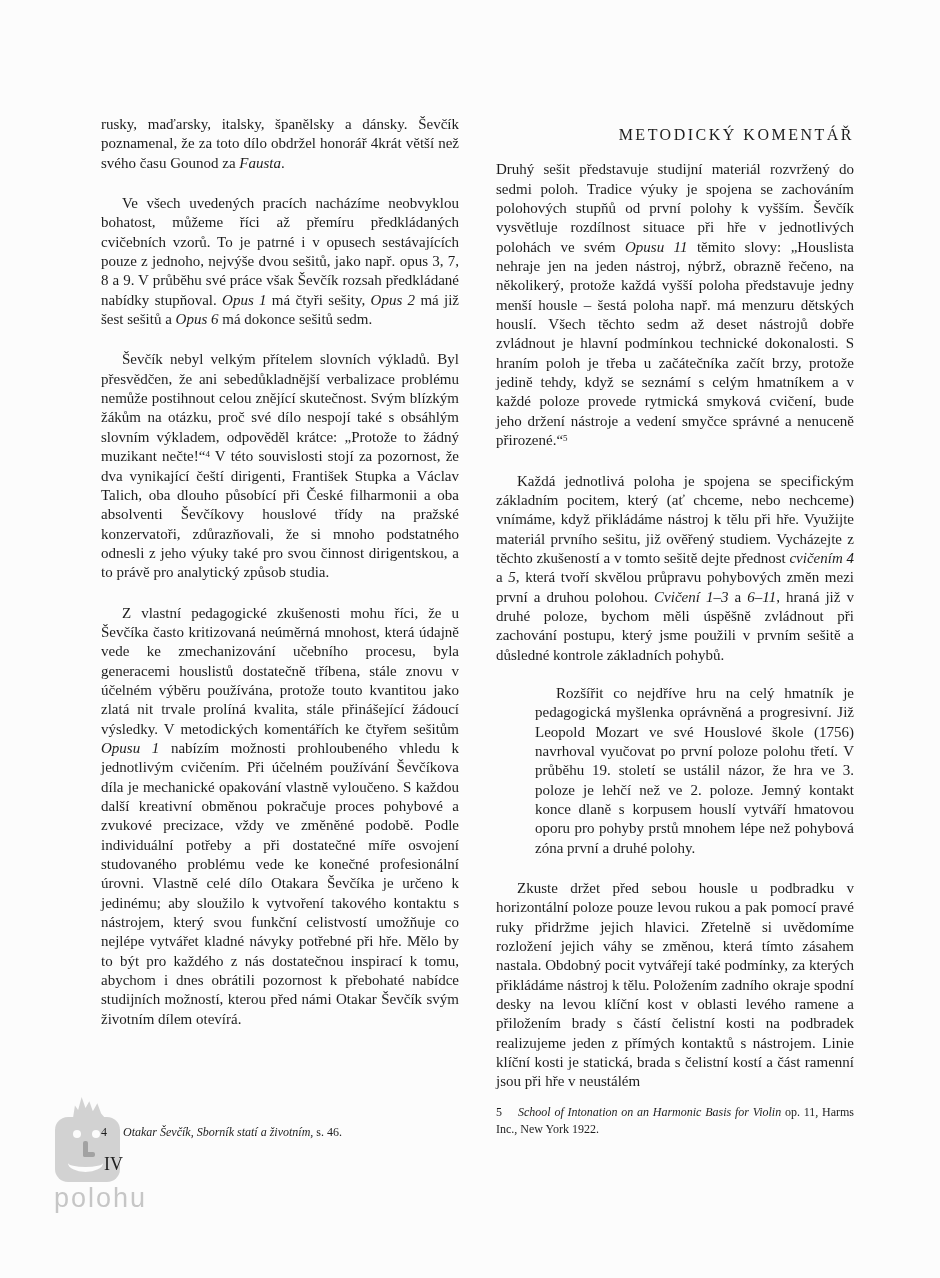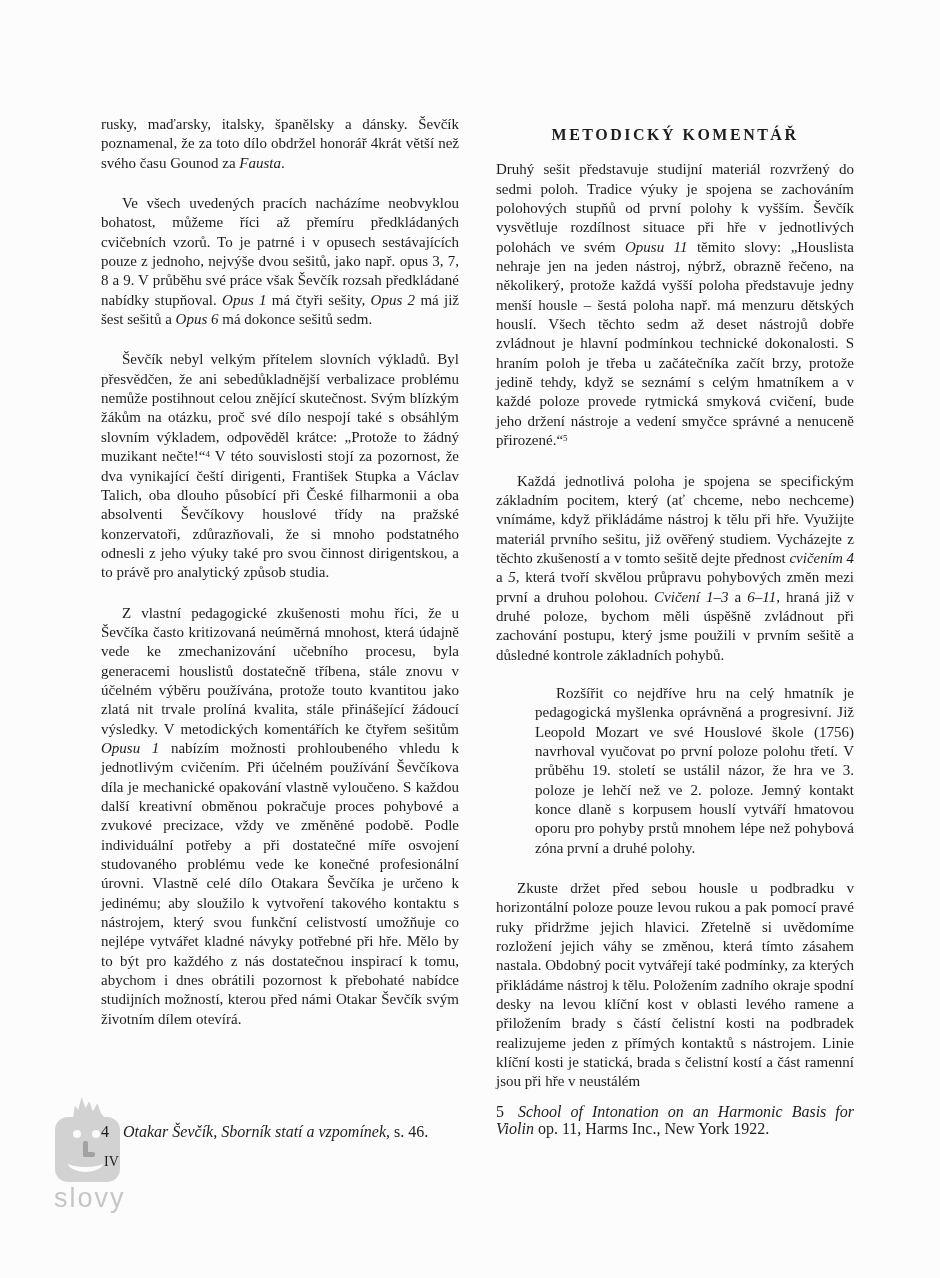--- a/index.html
+++ b/index.html
@@ -8,36 +8,36 @@
     font-family:"Liberation Serif", serif;color:#1d1d1d;overflow:hidden;
   }
   .col{
     position:absolute;top:115px;width:358px;
     font-size:15px;line-height:19.35px;text-align:justify;
     hyphens:auto;-webkit-hyphens:auto;
   }
   #col-left{left:101px;}
   #col-right{left:496px;}
   .heading{
-    font-size:16px;letter-spacing:2.5px;text-align:center;
-    margin:10px 0 16px 0;white-space:nowrap;text-indent:0;font-weight:bold;
+    font-size:16px;letter-spacing:2.5px;text-align:right;
+    margin:10px 0 16px 0;white-space:nowrap;text-indent:0;
   }
   .col p{margin:0;}
   p.ind{text-indent:21px;margin-top:21px;}
   p.gap{margin-top:19px;margin-left:39px;}
   i{font-style:italic;}
   sup{font-size:9px;line-height:0;vertical-align:4px;}
   .footnote{
-    position:absolute;width:358px;font-size:16px;line-height:16.8px;
+    position:absolute;width:358px;font-size:12px;line-height:16.8px;
     text-align:justify;z-index:2;
   }
   #fn-left{left:101px;top:1124px;}
   #fn-right{left:496px;top:1104px;}
   .fn-marker{display:inline-block;width:22px;}
-  .page-number{position:absolute;left:104px;top:1154px;font-size:14px;z-index:2;}
+  .page-number{position:absolute;left:104px;top:1154px;font-size:18px;z-index:2;}
   
   .watermark{position:absolute;left:55px;top:1096px;width:180px;height:125px;z-index:1;}
   .wm-square{position:absolute;left:0;top:21px;width:65px;height:65px;background:#d2d2d2;border-radius:13px;}
   .wm-hair{
     position:absolute;left:18px;top:1px;width:32px;height:21px;background:#d2d2d2;
     clip-path:polygon(0% 100%,6% 40%,16% 62%,27% 0%,39% 52%,51% 20%,62% 68%,76% 30%,88% 78%,100% 100%);
   }
   .wm-eye{position:absolute;width:8px;height:8px;background:#fcfcfc;border-radius:50%;top:13px;}
   .wm-eye.l{left:18px;}
   .wm-eye.r{left:37px;}
@@ -56,39 +56,39 @@
 
   <div class="watermark">
     <div class="wm-hair"></div>
     <div class="wm-square">
       <div class="wm-eye l"></div>
       <div class="wm-eye r"></div>
       <div class="wm-nose-v"></div>
       <div class="wm-nose-h"></div>
       <div class="wm-smile"></div>
     </div>
-    <div class="wm-text">slovy</div>
+    <div class="wm-text">polohu</div>
   </div>
 
   <div class="col" id="col-left">
       <p>rusky, maďarsky, italsky, španělsky a dánsky. Ševčík poznamenal, že za toto dílo obdržel honorář 4krát větší než svého času Gounod za <i>Fausta</i>.</p>
       <p class="ind">Ve všech uvedených pracích nacházíme neobvyklou bohatost, můžeme říci až přemíru předkládaných cvičebních vzorů. To je patrné i v opusech sestávajících pouze z jednoho, nejvýše dvou sešitů, jako např. opus 3, 7, 8 a 9. V průběhu své práce však Ševčík rozsah předkládané nabídky stupňoval. <i>Opus 1</i> má čtyři sešity, <i>Opus 2</i> má již šest sešitů a <i>Opus 6</i> má dokonce sešitů sedm.</p>
       <p class="ind">Ševčík nebyl velkým přítelem slovních výkladů. Byl přesvědčen, že ani sebedůkladnější verbalizace problému nemůže postihnout celou znějící skutečnost. Svým blízkým žákům na otázku, proč své dílo nespojí také s obsáhlým slovním výkladem, odpověděl krátce: „Protože to žádný muzikant nečte!“<sup>4</sup> V této souvislosti stojí za pozornost, že dva vynikající čeští dirigenti, František Stupka a Václav Talich, oba dlouho působící při České filharmonii a oba absolventi Ševčíkovy houslové třídy na pražské konzervatoři, zdůrazňovali, že si mnoho podstatného odnesli z jeho výuky také pro svou činnost dirigentskou, a to právě pro analytický způsob studia.</p>
       <p class="ind">Z vlastní pedagogické zkušenosti mohu říci, že u Ševčíka často kritizovaná neúměrná mnohost, která údajně vede ke zmechanizování učebního procesu, byla generacemi houslistů dostatečně tříbena, stále znovu v účelném výběru používána, protože touto kvantitou jako zlatá nit trvale prolíná kvalita, stále přinášející žádoucí výsledky. V metodických komentářích ke čtyřem sešitům <i>Opusu 1</i> nabízím možnosti prohloubeného vhledu k jednotlivým cvičením. Při účelném používání Ševčíkova díla je mechanické opakování vlastně vyloučeno. S každou další kreativní obměnou pokračuje proces pohybové a zvukové precizace, vždy ve změněné podobě. Podle individuální potřeby a při dostatečné míře osvojení studovaného problému vede ke konečné profesionální úrovni. Vlastně celé dílo Otakara Ševčíka je určeno k jedinému; aby sloužilo k vytvoření takového kontaktu s nástrojem, který svou funkční celistvostí umožňuje co nejlépe vytvářet kladné návyky potřebné při hře. Mělo by to být pro každého z nás dostatečnou inspirací k tomu, abychom i dnes obrátili pozornost k přebohaté nabídce studijních možností, kterou před námi Otakar Ševčík svým životním dílem otevírá.</p>
     </div>
 
   <div class="col" id="col-right">
     <div class="heading">METODICKÝ KOMENTÁŘ</div>
     <div>
         <p>Druhý sešit představuje studijní materiál rozvržený do sedmi poloh. Tradice výuky je spojena se zachováním polohových stupňů od první polohy k vyšším. Ševčík vysvětluje rozdílnost situace při hře v jednotlivých polohách ve svém <i>Opusu 11</i> těmito slovy: „Houslista nehraje jen na jeden nástroj, nýbrž, obrazně řečeno, na několikerý, protože každá vyšší poloha představuje jedny menší housle – šestá poloha např. má menzuru dětských houslí. Všech těchto sedm až deset nástrojů dobře zvládnout je hlavní podmínkou technické dokonalosti. S hraním poloh je třeba u začátečníka začít brzy, protože jedině tehdy, když se seznámí s celým hmatníkem a v každé poloze provede rytmická smyková cvičení, bude jeho držení nástroje a vedení smyčce správné a nenuceně přirozené.“<sup>5</sup></p>
         <p class="ind">Každá jednotlivá poloha je spojena se specifickým základním pocitem, který (ať chceme, nebo nechceme) vnímáme, když přikládáme nástroj k tělu při hře. Využijte materiál prvního sešitu, již ověřený studiem. Vycházejte z těchto zkušeností a v tomto sešitě dejte přednost <i>cvičením 4</i> a <i>5</i>, která tvoří skvělou průpravu pohybových změn mezi první a druhou polohou. <i>Cvičení 1–3</i> a <i>6–11</i>, hraná již v druhé poloze, bychom měli úspěšně zvládnout při zachování postupu, který jsme použili v prvním sešitě a důsledné kontrole základních pohybů.</p>
         <p class="ind gap">Rozšířit co nejdříve hru na celý hmatník je pedagogická myšlenka oprávněná a progresivní. Již Leopold Mozart ve své Houslové škole (1756) navrhoval vyučovat po první poloze polohu třetí. V průběhu 19. století se ustálil názor, že hra ve 3. poloze je lehčí než ve 2. poloze. Jemný kontakt konce dlaně s korpusem houslí vytváří hmatovou oporu pro pohyby prstů mnohem lépe než pohybová zóna první a druhé polohy.</p>
         <p class="ind">Zkuste držet před sebou housle u podbradku v horizontální poloze pouze levou rukou a pak pomocí pravé ruky přidržme jejich hlavici. Zřetelně si uvědomíme rozložení jejich váhy se změnou, která tímto zásahem nastala. Obdobný pocit vytvářejí také podmínky, za kterých přikládáme nástroj k tělu. Položením zadního okraje spodní desky na levou klíční kost v oblasti levého ramene a přiložením brady s částí čelistní kosti na podbradek realizujeme jeden z přímých kontaktů s nástrojem. Linie klíční kosti je statická, brada s čelistní kostí a část ramenní jsou při hře v neustálém</p>
       </div>
   </div>
 
-  <div class="footnote" id="fn-left"><span class="fn-marker">4</span><span class="fn-text"><i>Otakar Ševčík, Sborník statí a vzpomínek</i>, s. 46.</span></div>
+  <div class="footnote" id="fn-left"><span class="fn-marker">4</span><span class="fn-text"><i>Otakar Ševčík, Sborník statí a životním</i>, s. 46.</span></div>
 
   <div class="footnote" id="fn-right"><span class="fn-marker">5</span><span class="fn-text"><i>School of Intonation on an Harmonic Basis for Violin</i> op. 11, Harms Inc., New York 1922.</span></div>
 
   <div class="page-number">IV</div>
 
 </div>
 
 </body></html>

